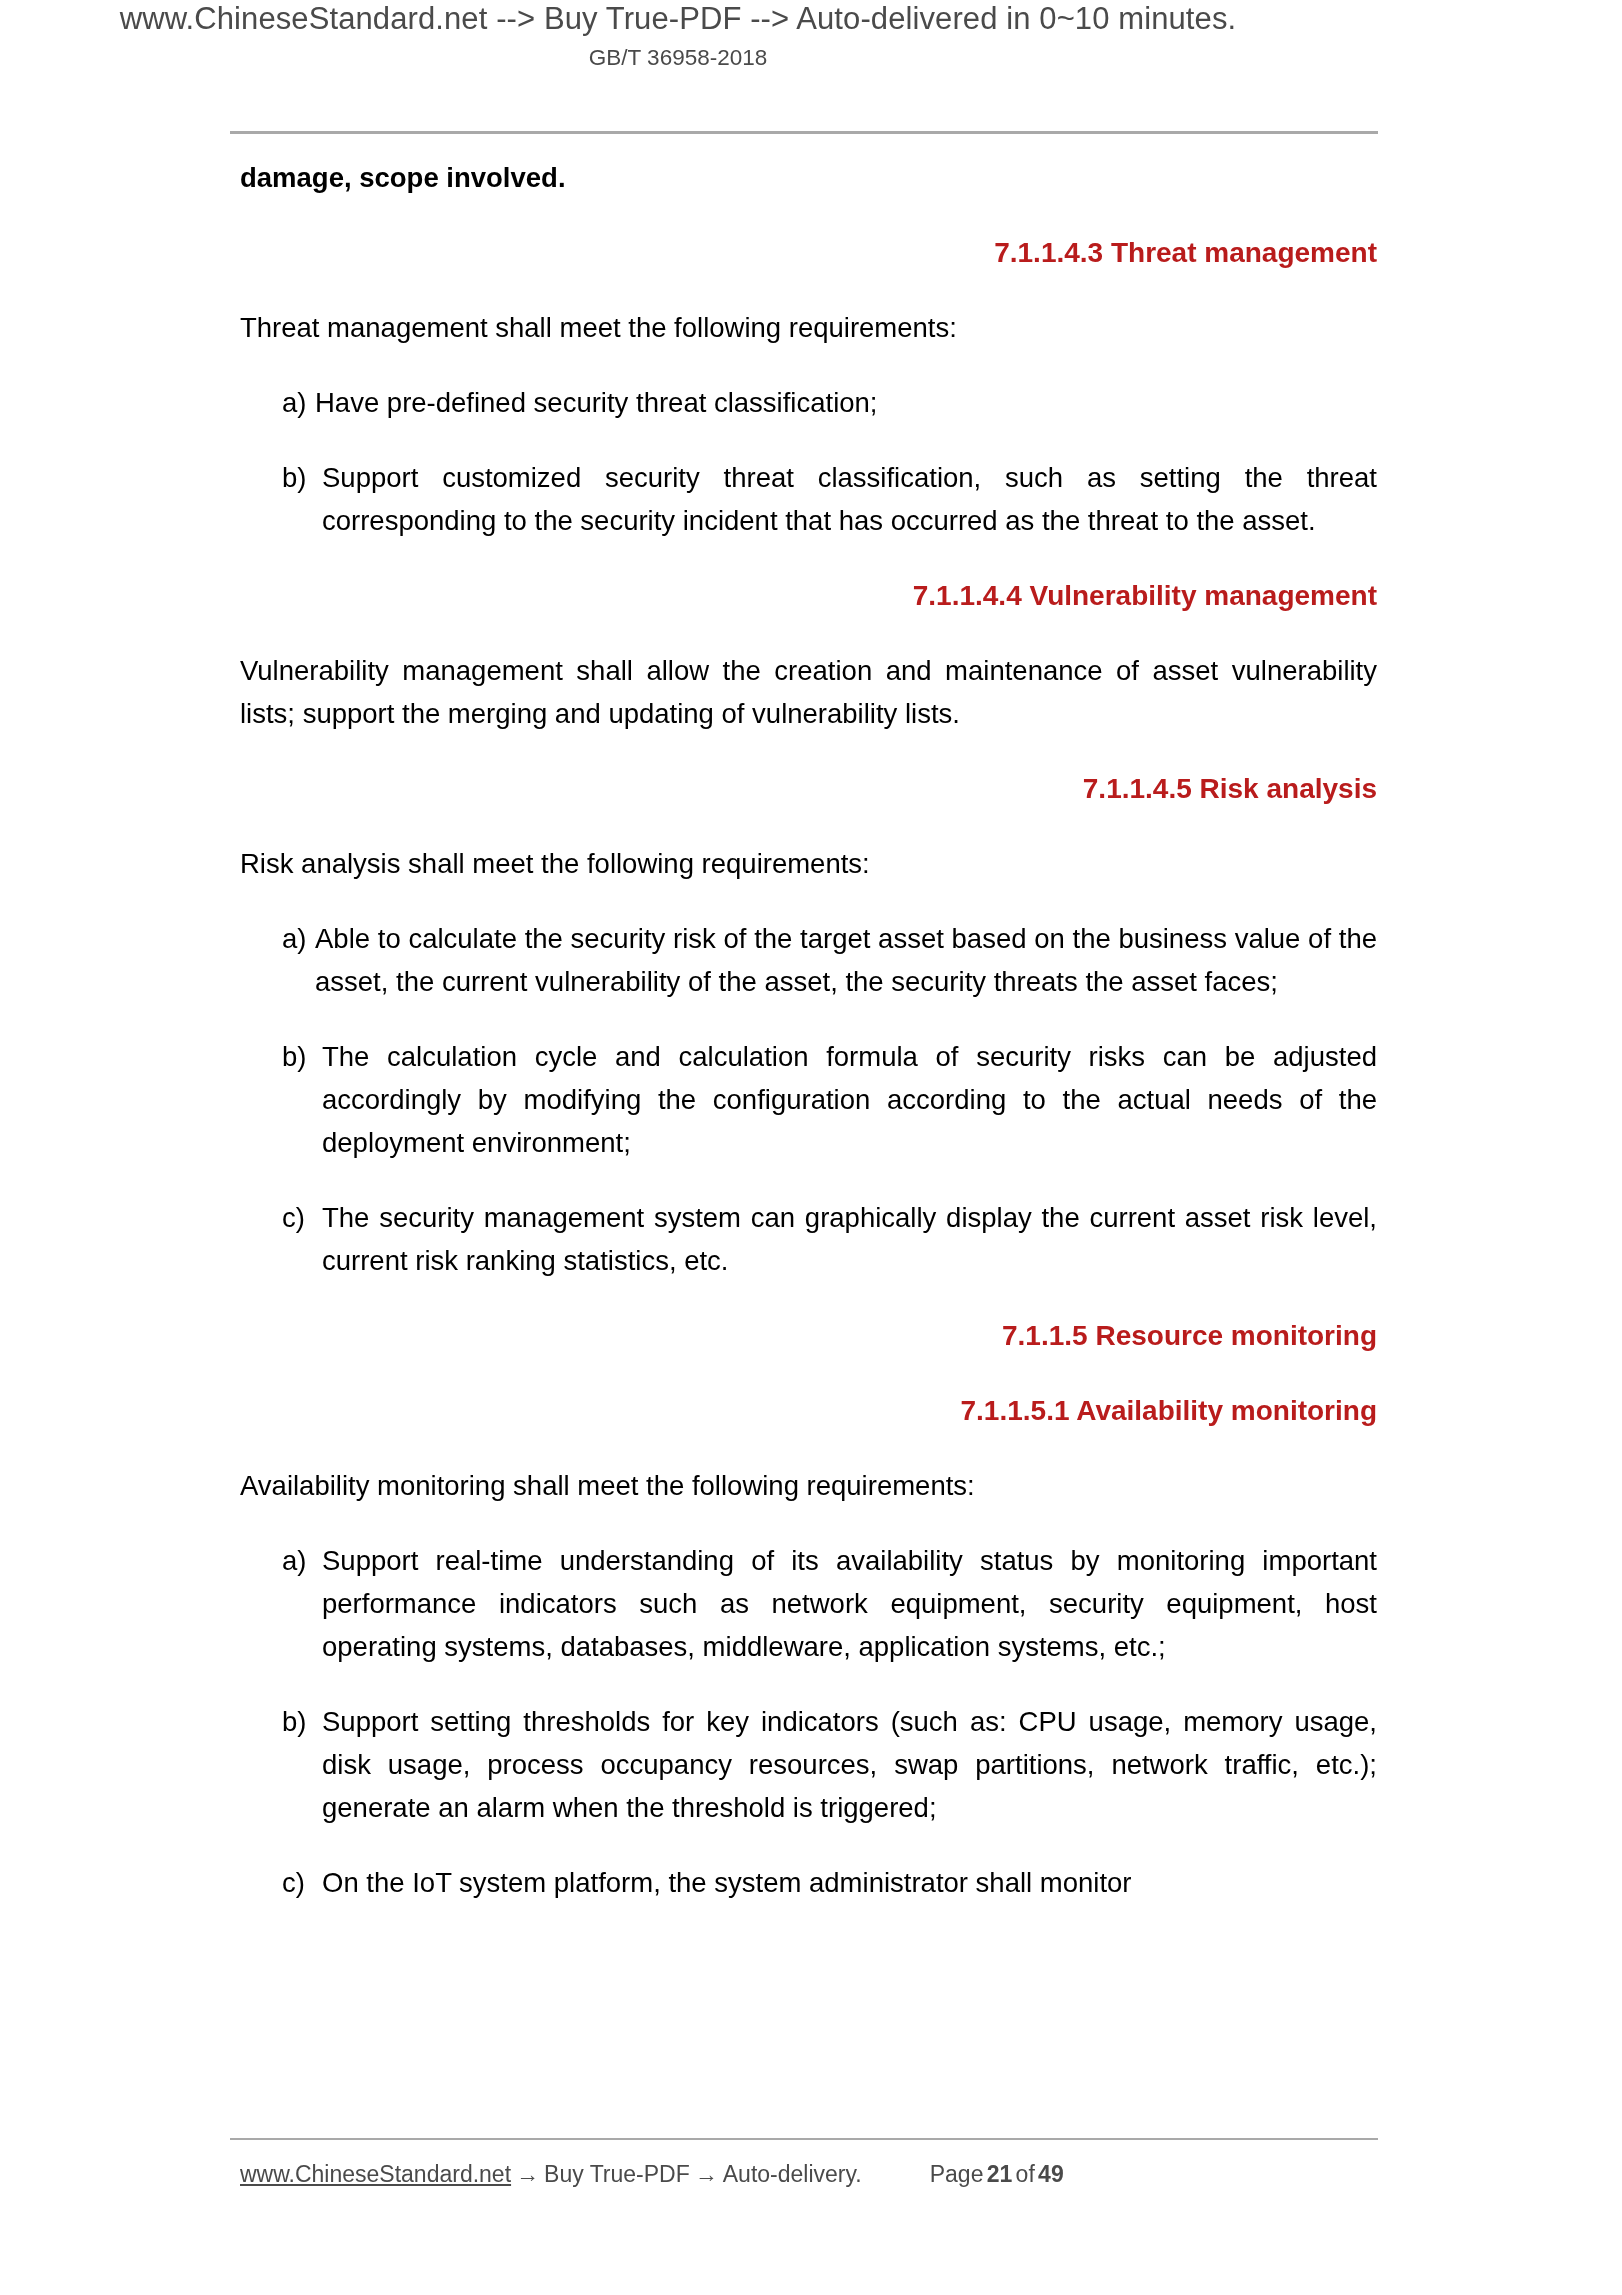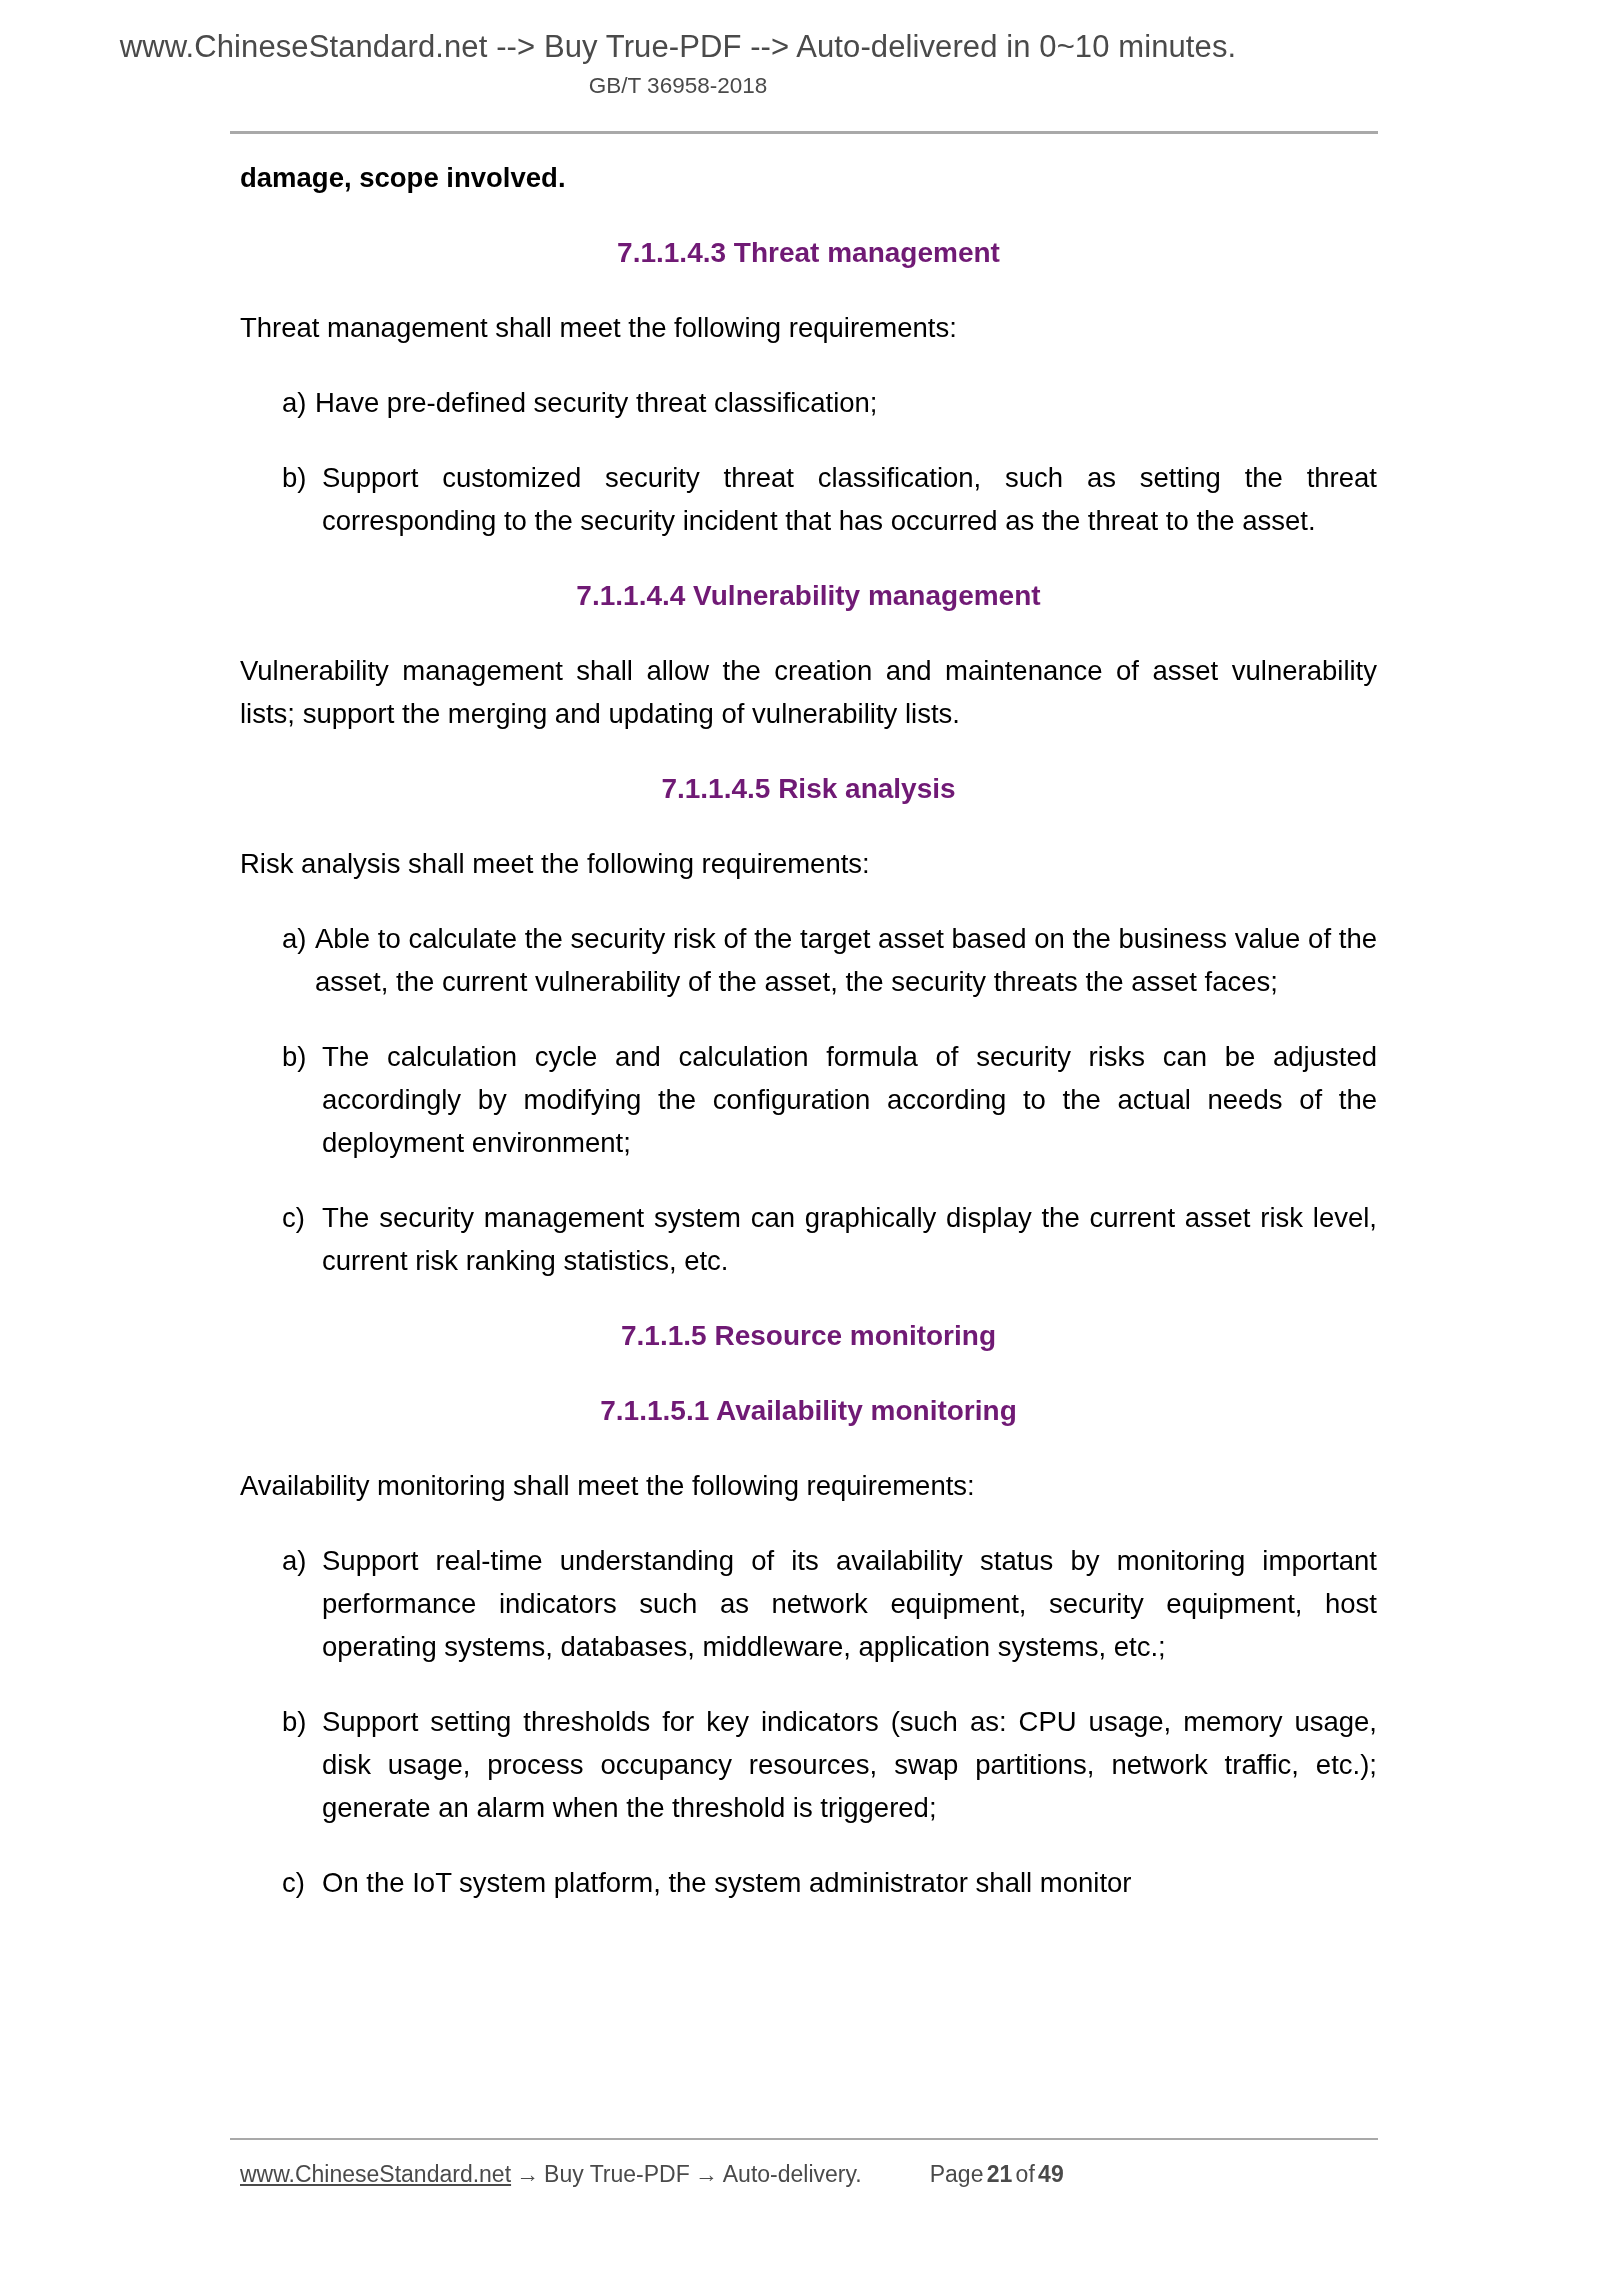--- a/index.html
+++ b/index.html
@@ -20,21 +20,20 @@
     box-sizing: border-box;
     overflow: hidden;
   }
 
   
   .page-header {
     position: absolute;
     left: 0;
     top: 0;
     width: 1356px;
-    padding-top: 28px;
     text-align: center;
   }
   .header-line1 {
     font-size: 31px;
     color: #4a4a4a;
     letter-spacing: 0.1px;
     white-space: nowrap;
     line-height: 1.25;
   }
   .header-line2 {
@@ -67,22 +66,22 @@
     text-justify: inter-word;
     margin: 0 0 32px 0;
     color: #000;
   }
 
   h3.heading {
     font-size: 28px;
     line-height: 43px;
     font-weight: bold;
     margin: 9px 0 32px 0;
-    text-align: center;
-    color: #701a75;
+    text-align: right;
+    color: #b91c1c;
   }
 
   .para.bold-para {
     font-weight: bold;
   }
 
   
   .list-item {
     position: relative;
     font-size: 27.5px;

